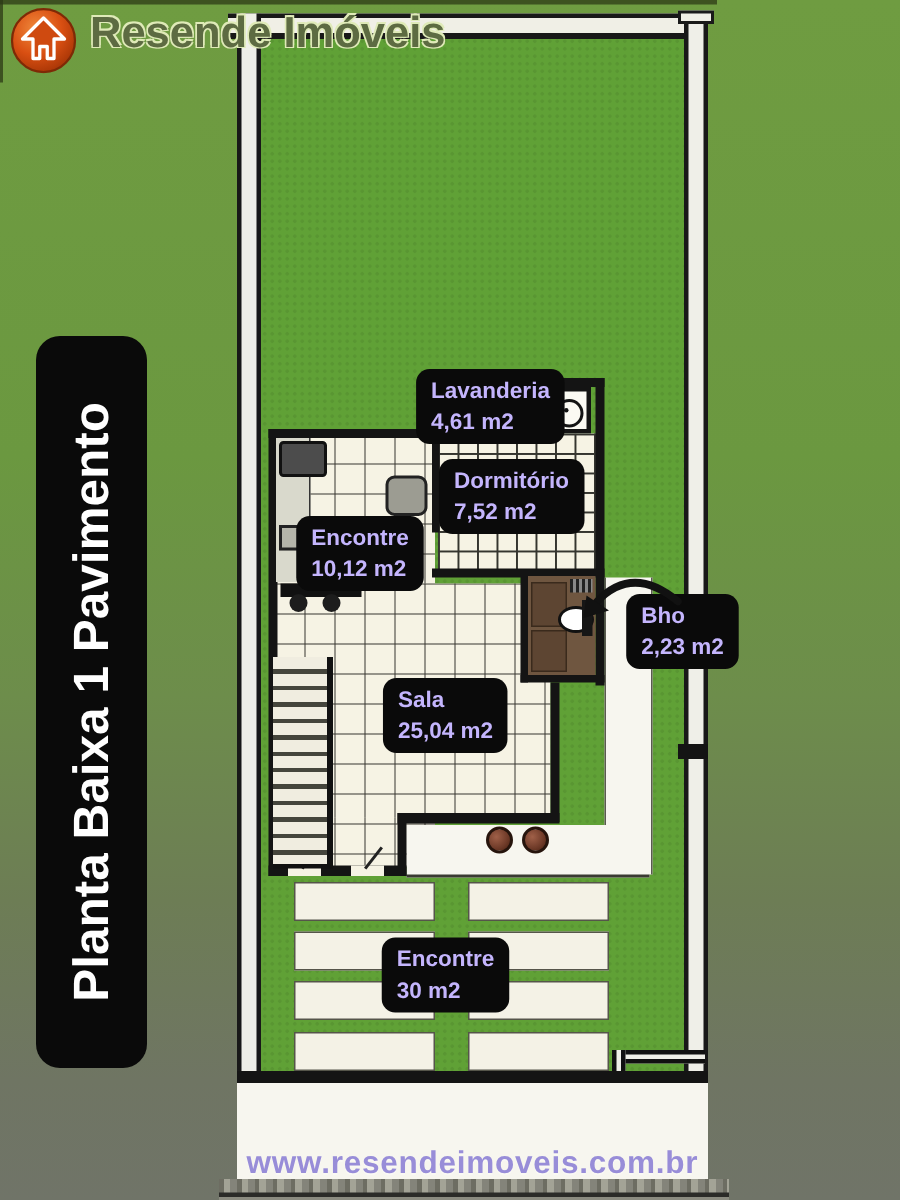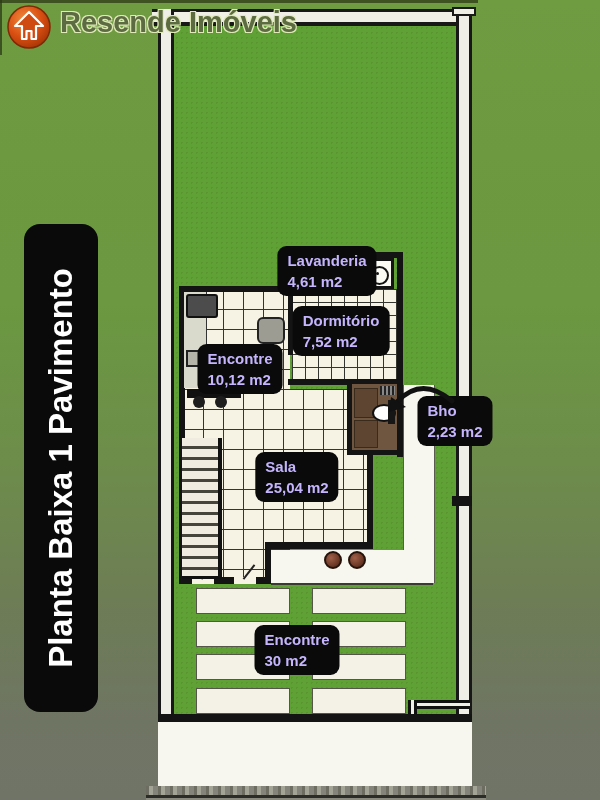--- a/index.html
+++ b/index.html
@@ -191,14 +191,15 @@
   <div class="abs brand">Resende Imóveis</div>
 
   <div class="abs banner">
     <span>Planta Baixa 1 Pavimento</span>
   </div>
 
   <div class="abs sidewalk"></div>
   <div class="abs curb"></div>
   <div class="abs curbline"></div>
   <div class="abs curbgray"></div>
+  <div class="abs url">www.resendeimoveis.com.br</div>
 
 </div>
 
 </body></html>

